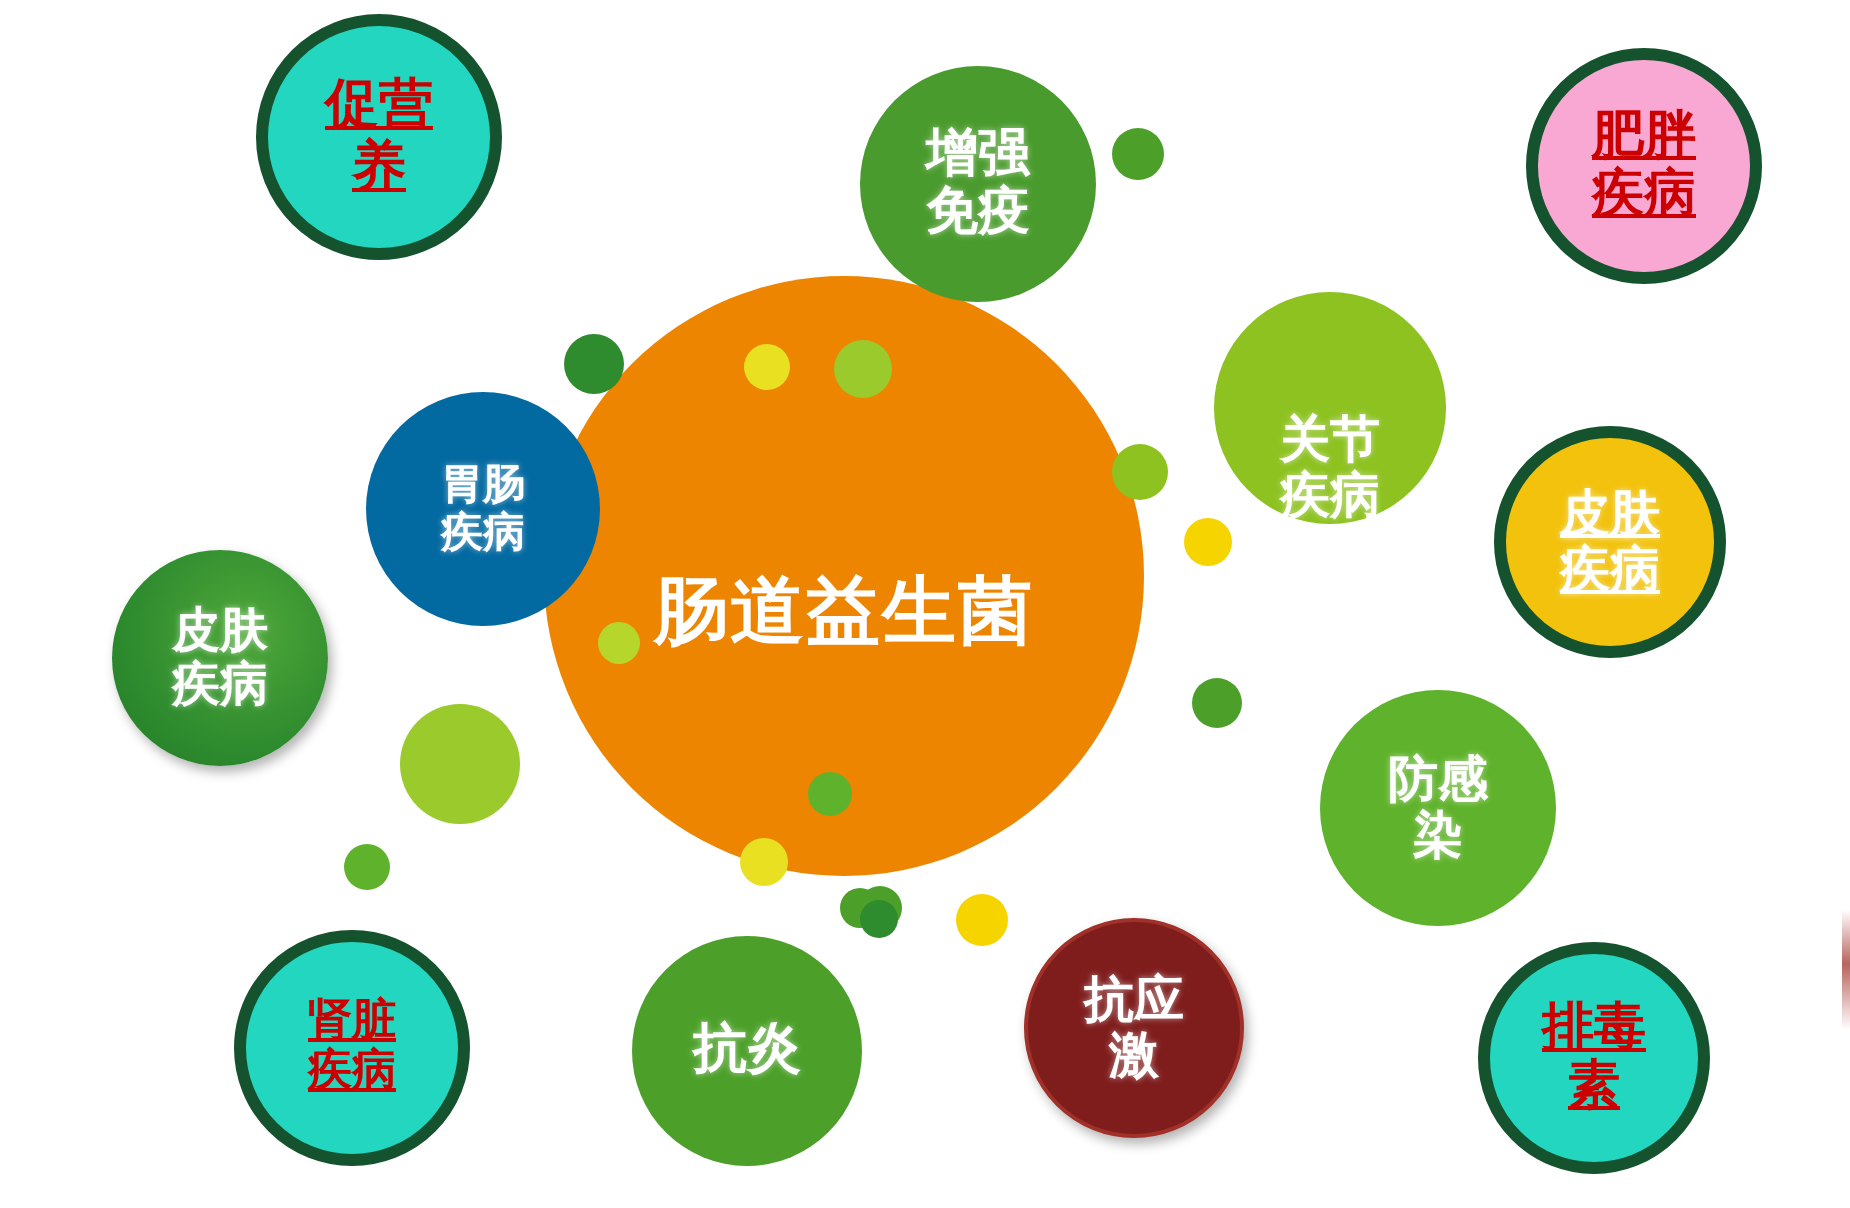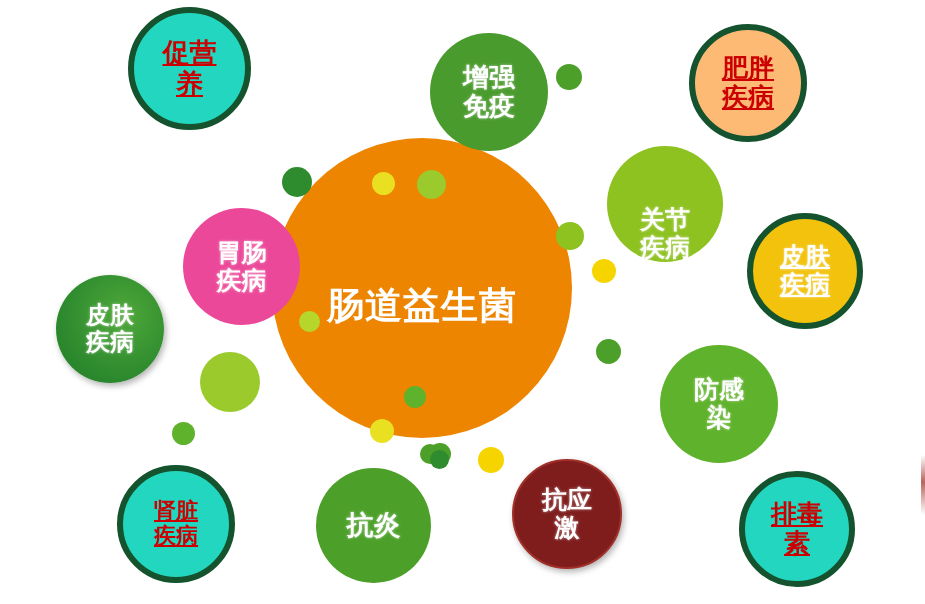--- a/index.html
+++ b/index.html
@@ -57,27 +57,27 @@
     left: 128px; top: 7px; width: 123px; height: 123px;
     background: #23D6C0; color: #CC0000; font-size: 27px;
     z-index: 9;
   }
   .bub-zengqiang {
     left: 430px; top: 33px; width: 118px; height: 118px;
     background: #4A9B2E; color: #ffffff; font-size: 26px;
     z-index: 9;
   }
   .bub-feipang {
-    left: 689px; top: 24px; width: 118px; height: 118px;
-    background: #fdba74; color: #CC0000; font-size: 26px;
+    left: 763px; top: 24px; width: 118px; height: 118px;
+    background: #f9a8d4; color: #CC0000; font-size: 26px;
     z-index: 9;
   }
   .bub-weichang {
-    left: 183px; top: 208px; width: 117px; height: 117px;
-    background: #ec4899; color: #ffffff; font-size: 25px;
+    left: 183px; top: 196px; width: 117px; height: 117px;
+    background: #0369a1; color: #ffffff; font-size: 21px;
     z-index: 8;
   }
   .bub-guanjie {
     left: 607px; top: 146px; width: 116px; height: 116px;
     background: #8DC220; color: #ffffff; font-size: 25px;
     z-index: 8;
     align-items: flex-end;
   }
   .bub-pifu-green {
     left: 56px; top: 275px; width: 108px; height: 108px;

